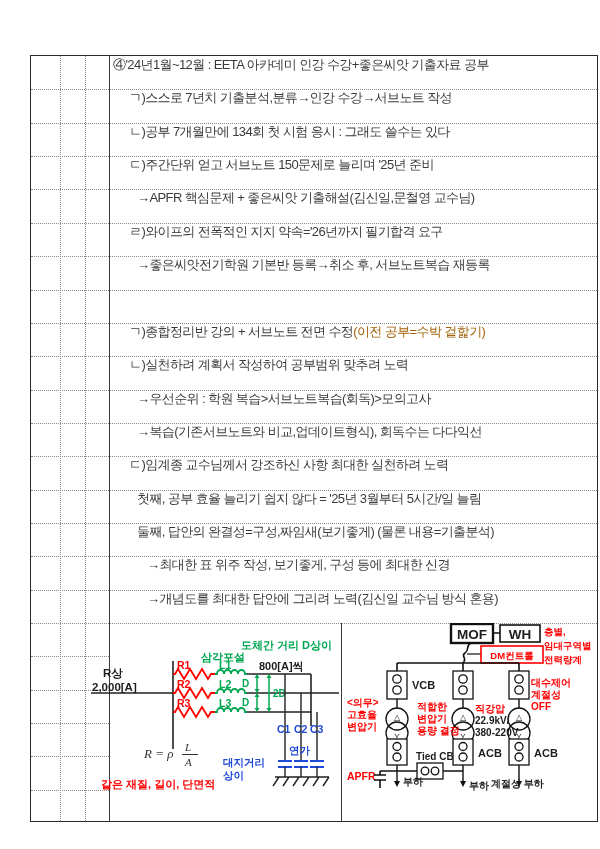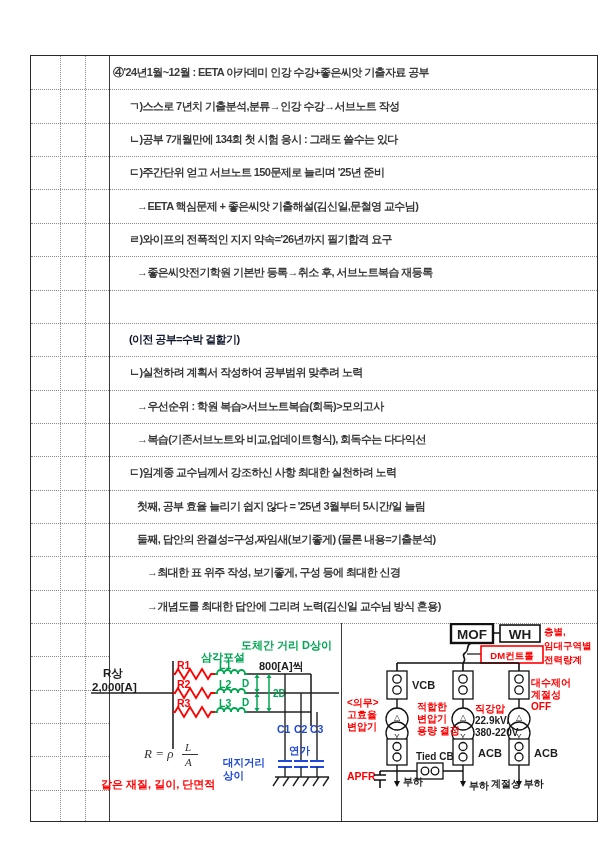--- a/index.html
+++ b/index.html
@@ -4,27 +4,27 @@
 <style>
   html,body{margin:0;padding:0;background:#ffffff;}
   .page{position:relative;width:600px;height:849px;background:#ffffff;overflow:hidden;
         font-family:"Liberation Sans",sans-serif;}
   .table{position:absolute;left:30px;top:55px;width:566px;height:765px;border:1.6px solid #2a2a2a;}
   .vline{position:absolute;top:0;height:100%;width:0;}
   .vdot{border-left:1px dotted #8a8a8a;}
   .vsolid{border-left:1.3px solid #3a3a3a;}
   .hline{position:absolute;left:0;width:100%;height:0;border-top:1px dotted #8a8a8a;}
   .hshort{width:78px;}
-  .row{position:absolute;left:79px;width:486px;height:33.35px;display:flex;align-items:center;
-       font-size:11px;font-weight:700;color:#3a3a3a;letter-spacing:-0.6px;white-space:nowrap;}
+  .row{position:absolute;left:79px;width:486px;height:33.35px;display:flex;
+       font-size:13px;font-weight:400;color:#3a3a3a;letter-spacing:-0.6px;white-space:nowrap;}
   .ind1{padding-left:3px;}
   .ind2{padding-left:19px;}
   .ind3{padding-left:27px;}
   .ind4{padding-left:37px;}
-  .red{color:#0f172a;}
+  .red{color:#a16207;}
   .diag{position:absolute;}
   text{font-family:"Liberation Sans",sans-serif;}
   .tk{fill:#1d1d1d;font-weight:bold;}
   .tr{fill:#ff0000;font-weight:bold;}
   .tg{fill:#00a651;font-weight:bold;}
   .tb{fill:#1f49d8;font-weight:bold;}
   .frm{font-family:"Liberation Serif",serif;font-style:italic;fill:#333;}
 </style>
 </head>
 <body>
@@ -67,29 +67,30 @@
     <div class="row ind2" style="top:33.4px">
         <span>ㄱ)스스로 7년치 기출분석,분류→인강 수강→서브노트 작성</span>
       </div>
     <div class="row ind2" style="top:66.7px">
         <span>ㄴ)공부 7개월만에 134회 첫 시험 응시 : 그래도 쓸수는 있다</span>
       </div>
     <div class="row ind2" style="top:100.1px">
         <span>ㄷ)주간단위 얻고 서브노트 150문제로 늘리며 '25년 준비</span>
       </div>
     <div class="row ind3" style="top:133.4px">
-        <span>→EETA 핵심문제 + 좋은씨앗 기출해설(김신일,문철영 교수님)</span>
+        <span>→APFR 핵심문제 + 좋은씨앗 기출해설(김신일,문철영 교수님)</span>
       </div>
     <div class="row ind2" style="top:166.8px">
         <span>ㄹ)와이프의 전폭적인 지지 약속='26년까지 필기합격 요구</span>
       </div>
     <div class="row ind3" style="top:200.1px">
         <span>→좋은씨앗전기학원 기본반 등록→취소 후, 서브노트복습 재등록</span>
       </div>
     <div class="row ind2" style="top:266.8px">
+        <span>ㄱ)종합정리반 강의 + 서브노트 전면 수정 </span>
         <span class="red">(이전 공부=수박 겉핥기)</span>
       </div>
     <div class="row ind2" style="top:300.2px">
         <span>ㄴ)실천하려 계획서 작성하여 공부범위 맞추려 노력</span>
       </div>
     <div class="row ind3" style="top:333.5px">
         <span>→우선순위 : 학원 복습&gt;서브노트복습(회독)&gt;모의고사</span>
       </div>
     <div class="row ind3" style="top:366.9px">
         <span>→복습(기존서브노트와 비교,업데이트형식), 회독수는 다다익선</span>

